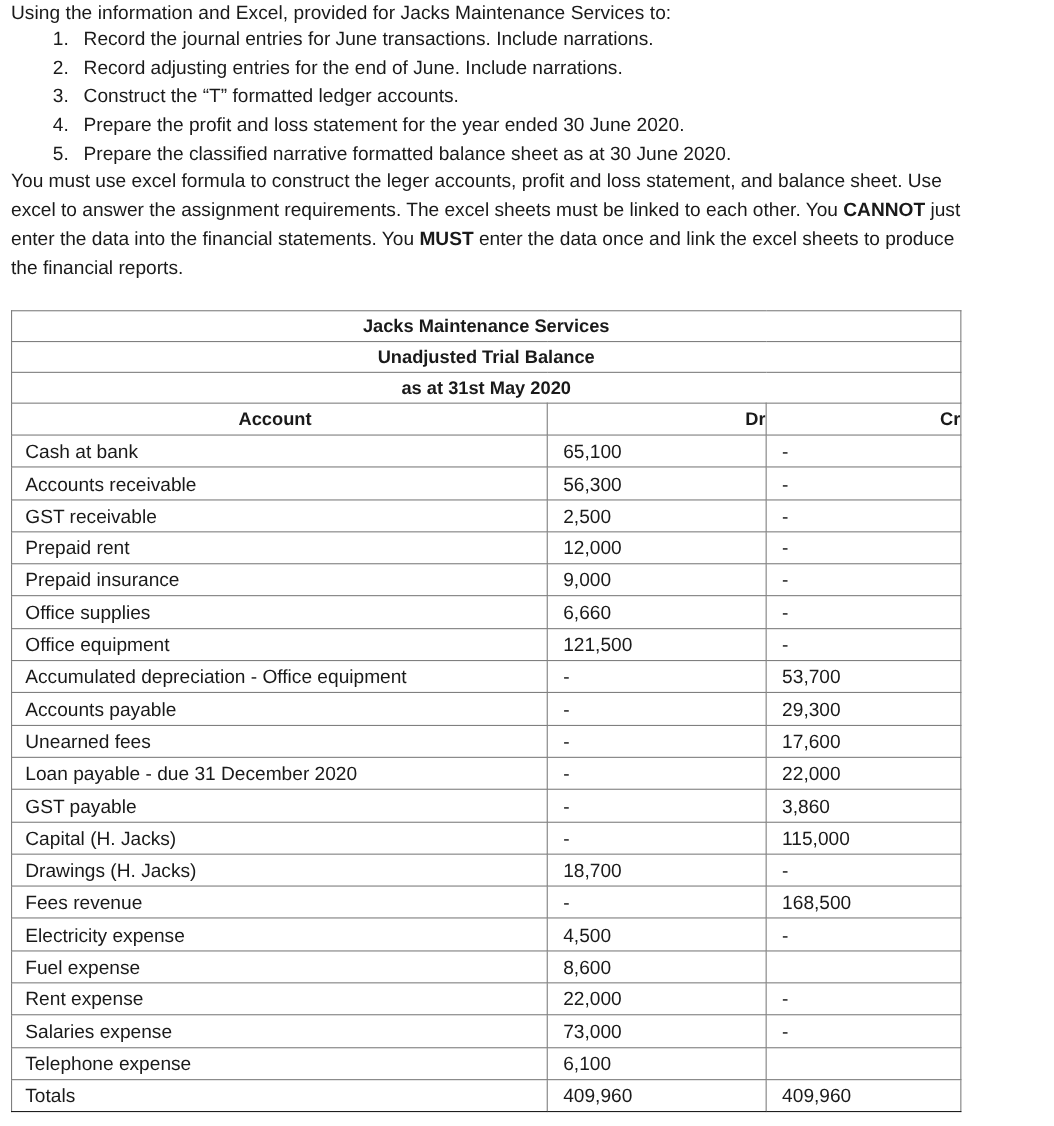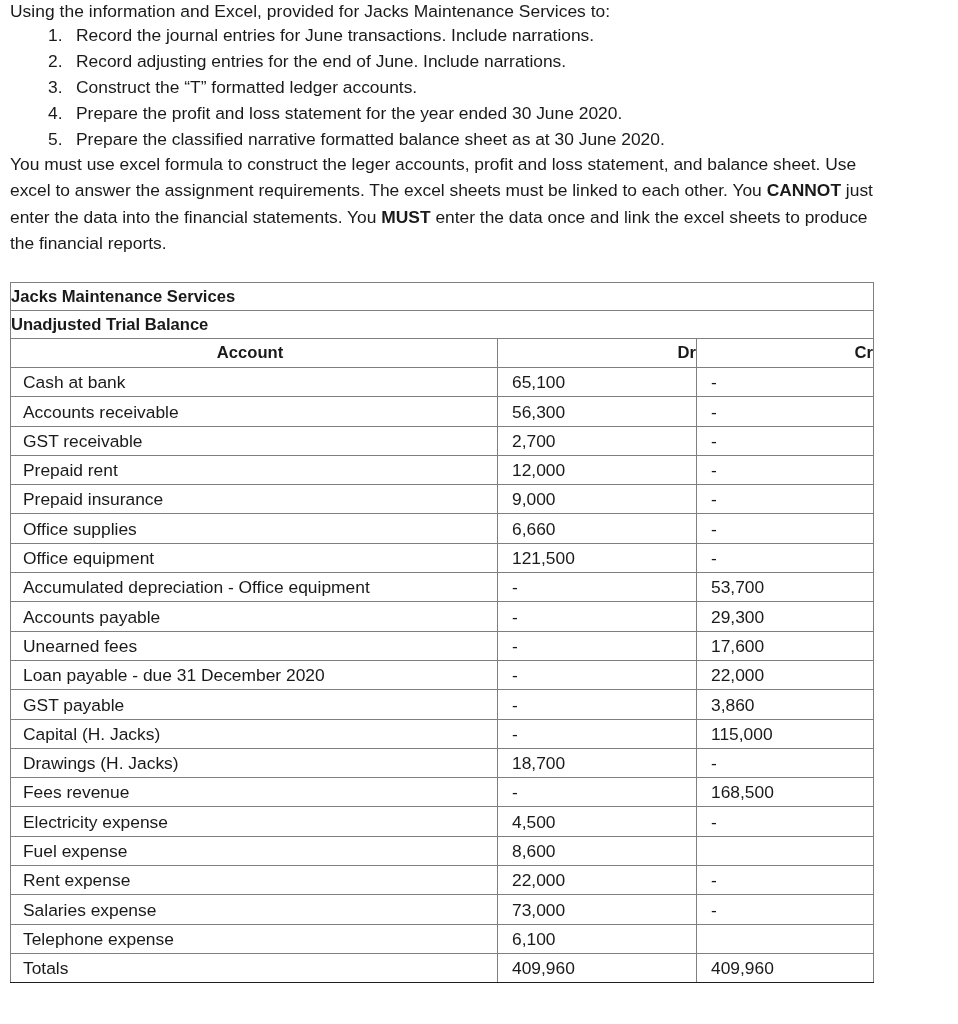--- a/index.html
+++ b/index.html
@@ -68,21 +68,21 @@
       table-layout: fixed;
     }
     .tb td, .tb th {
       border: 1px solid #7f7f7f;
       padding: 0;
       white-space: nowrap;
       overflow: hidden;
     }
     .tb .title-row td {
       height: 26px;
-      text-align: left;
+      text-align: center;
       font-weight: bold;
       font-size: 16.6px;
       line-height: 26px;
       padding-top: 1px;
     }
     .tb .head-row th {
       height: 28px;
       text-align: right;
       font-weight: bold;
       font-size: 16.6px;
@@ -137,39 +137,42 @@
     <col style="width:199px">
     <col style="width:177px">
   </colgroup>
   <tbody>
     <tr class="title-row">
       <td colspan="3">Jacks Maintenance Services</td>
     </tr>
     <tr class="title-row">
       <td colspan="3">Unadjusted Trial Balance</td>
     </tr>
+    <tr class="title-row strong-top">
+      <td colspan="3">as at 31st May 2020</td>
+    </tr>
     <tr class="head-row">
       <th class="acct-h">Account</th>
       <th>Dr</th>
       <th>Cr</th>
     </tr>
 
     <tr class="data-row strong-top">
       <td class="acct">Cash at bank</td>
       <td class="dr">65,100</td>
       <td class="cr">-</td>
     </tr>
     <tr class="data-row strong-top">
       <td class="acct">Accounts receivable</td>
       <td class="dr">56,300</td>
       <td class="cr">-</td>
     </tr>
     <tr class="data-row">
       <td class="acct">GST receivable</td>
-      <td class="dr">2,700</td>
+      <td class="dr">2,500</td>
       <td class="cr">-</td>
     </tr>
     <tr class="data-row strong-top">
       <td class="acct">Prepaid rent</td>
       <td class="dr">12,000</td>
       <td class="cr">-</td>
     </tr>
     <tr class="data-row">
       <td class="acct">Prepaid insurance</td>
       <td class="dr">9,000</td>

